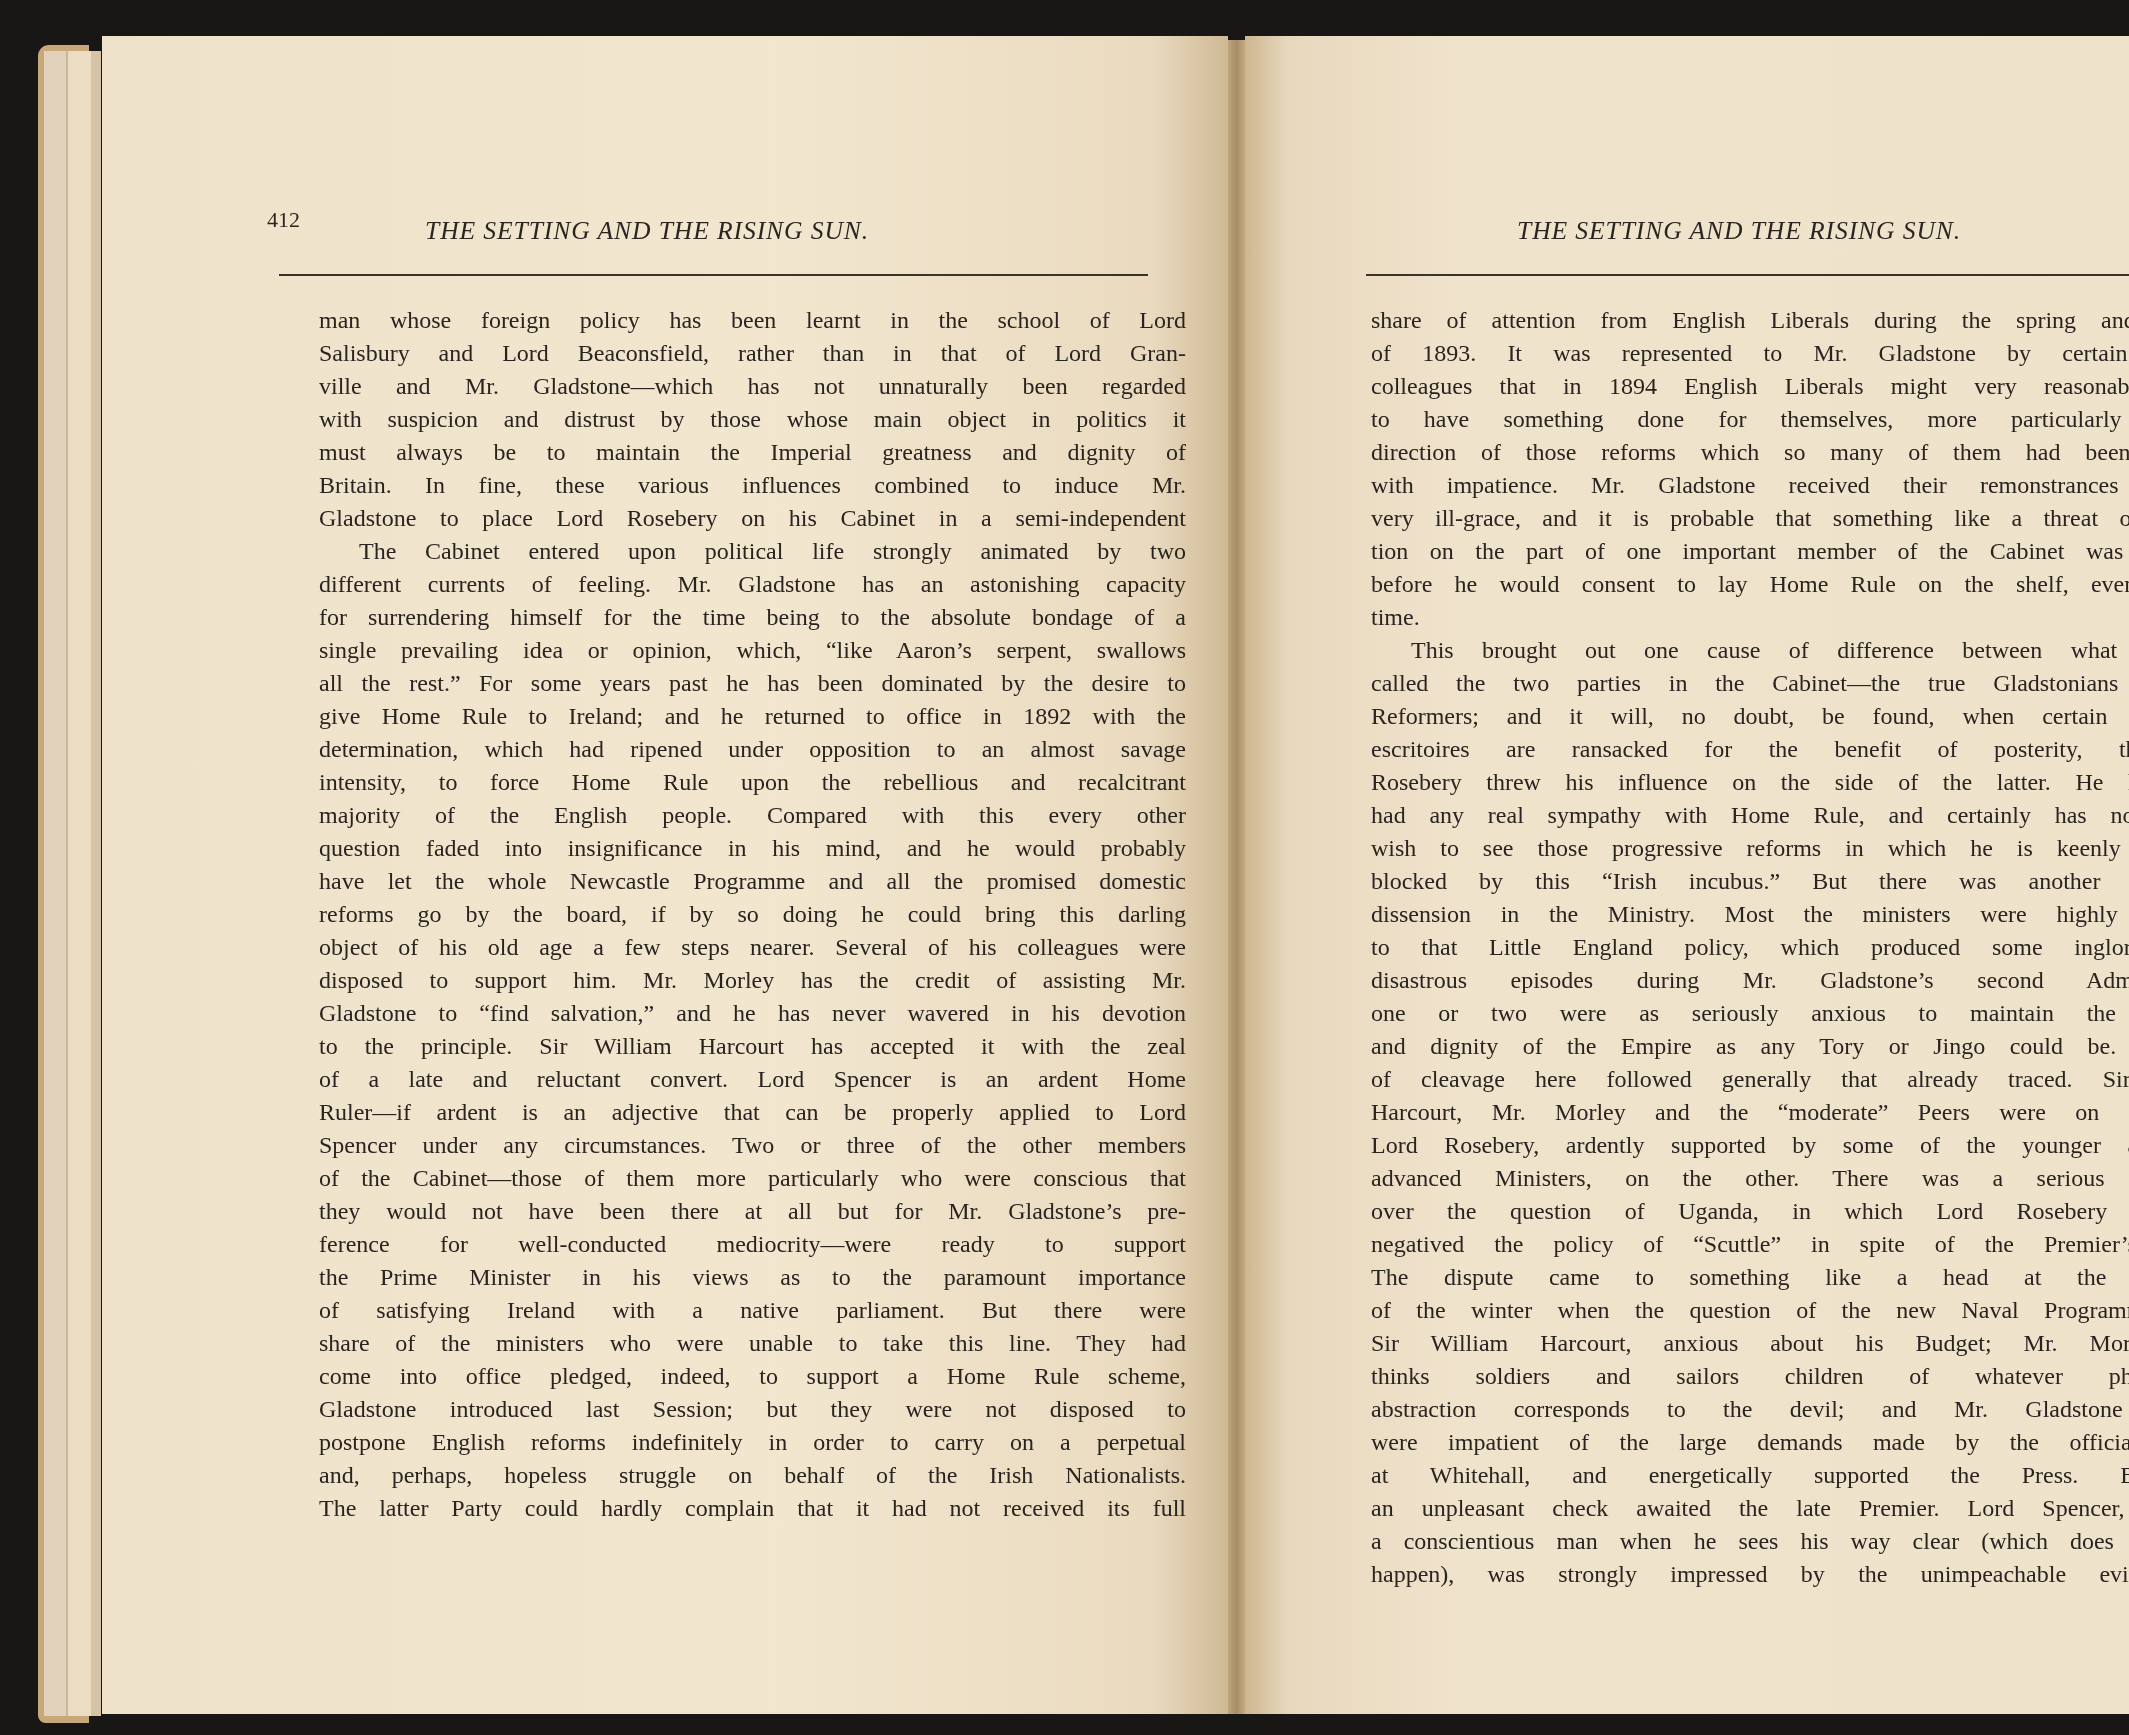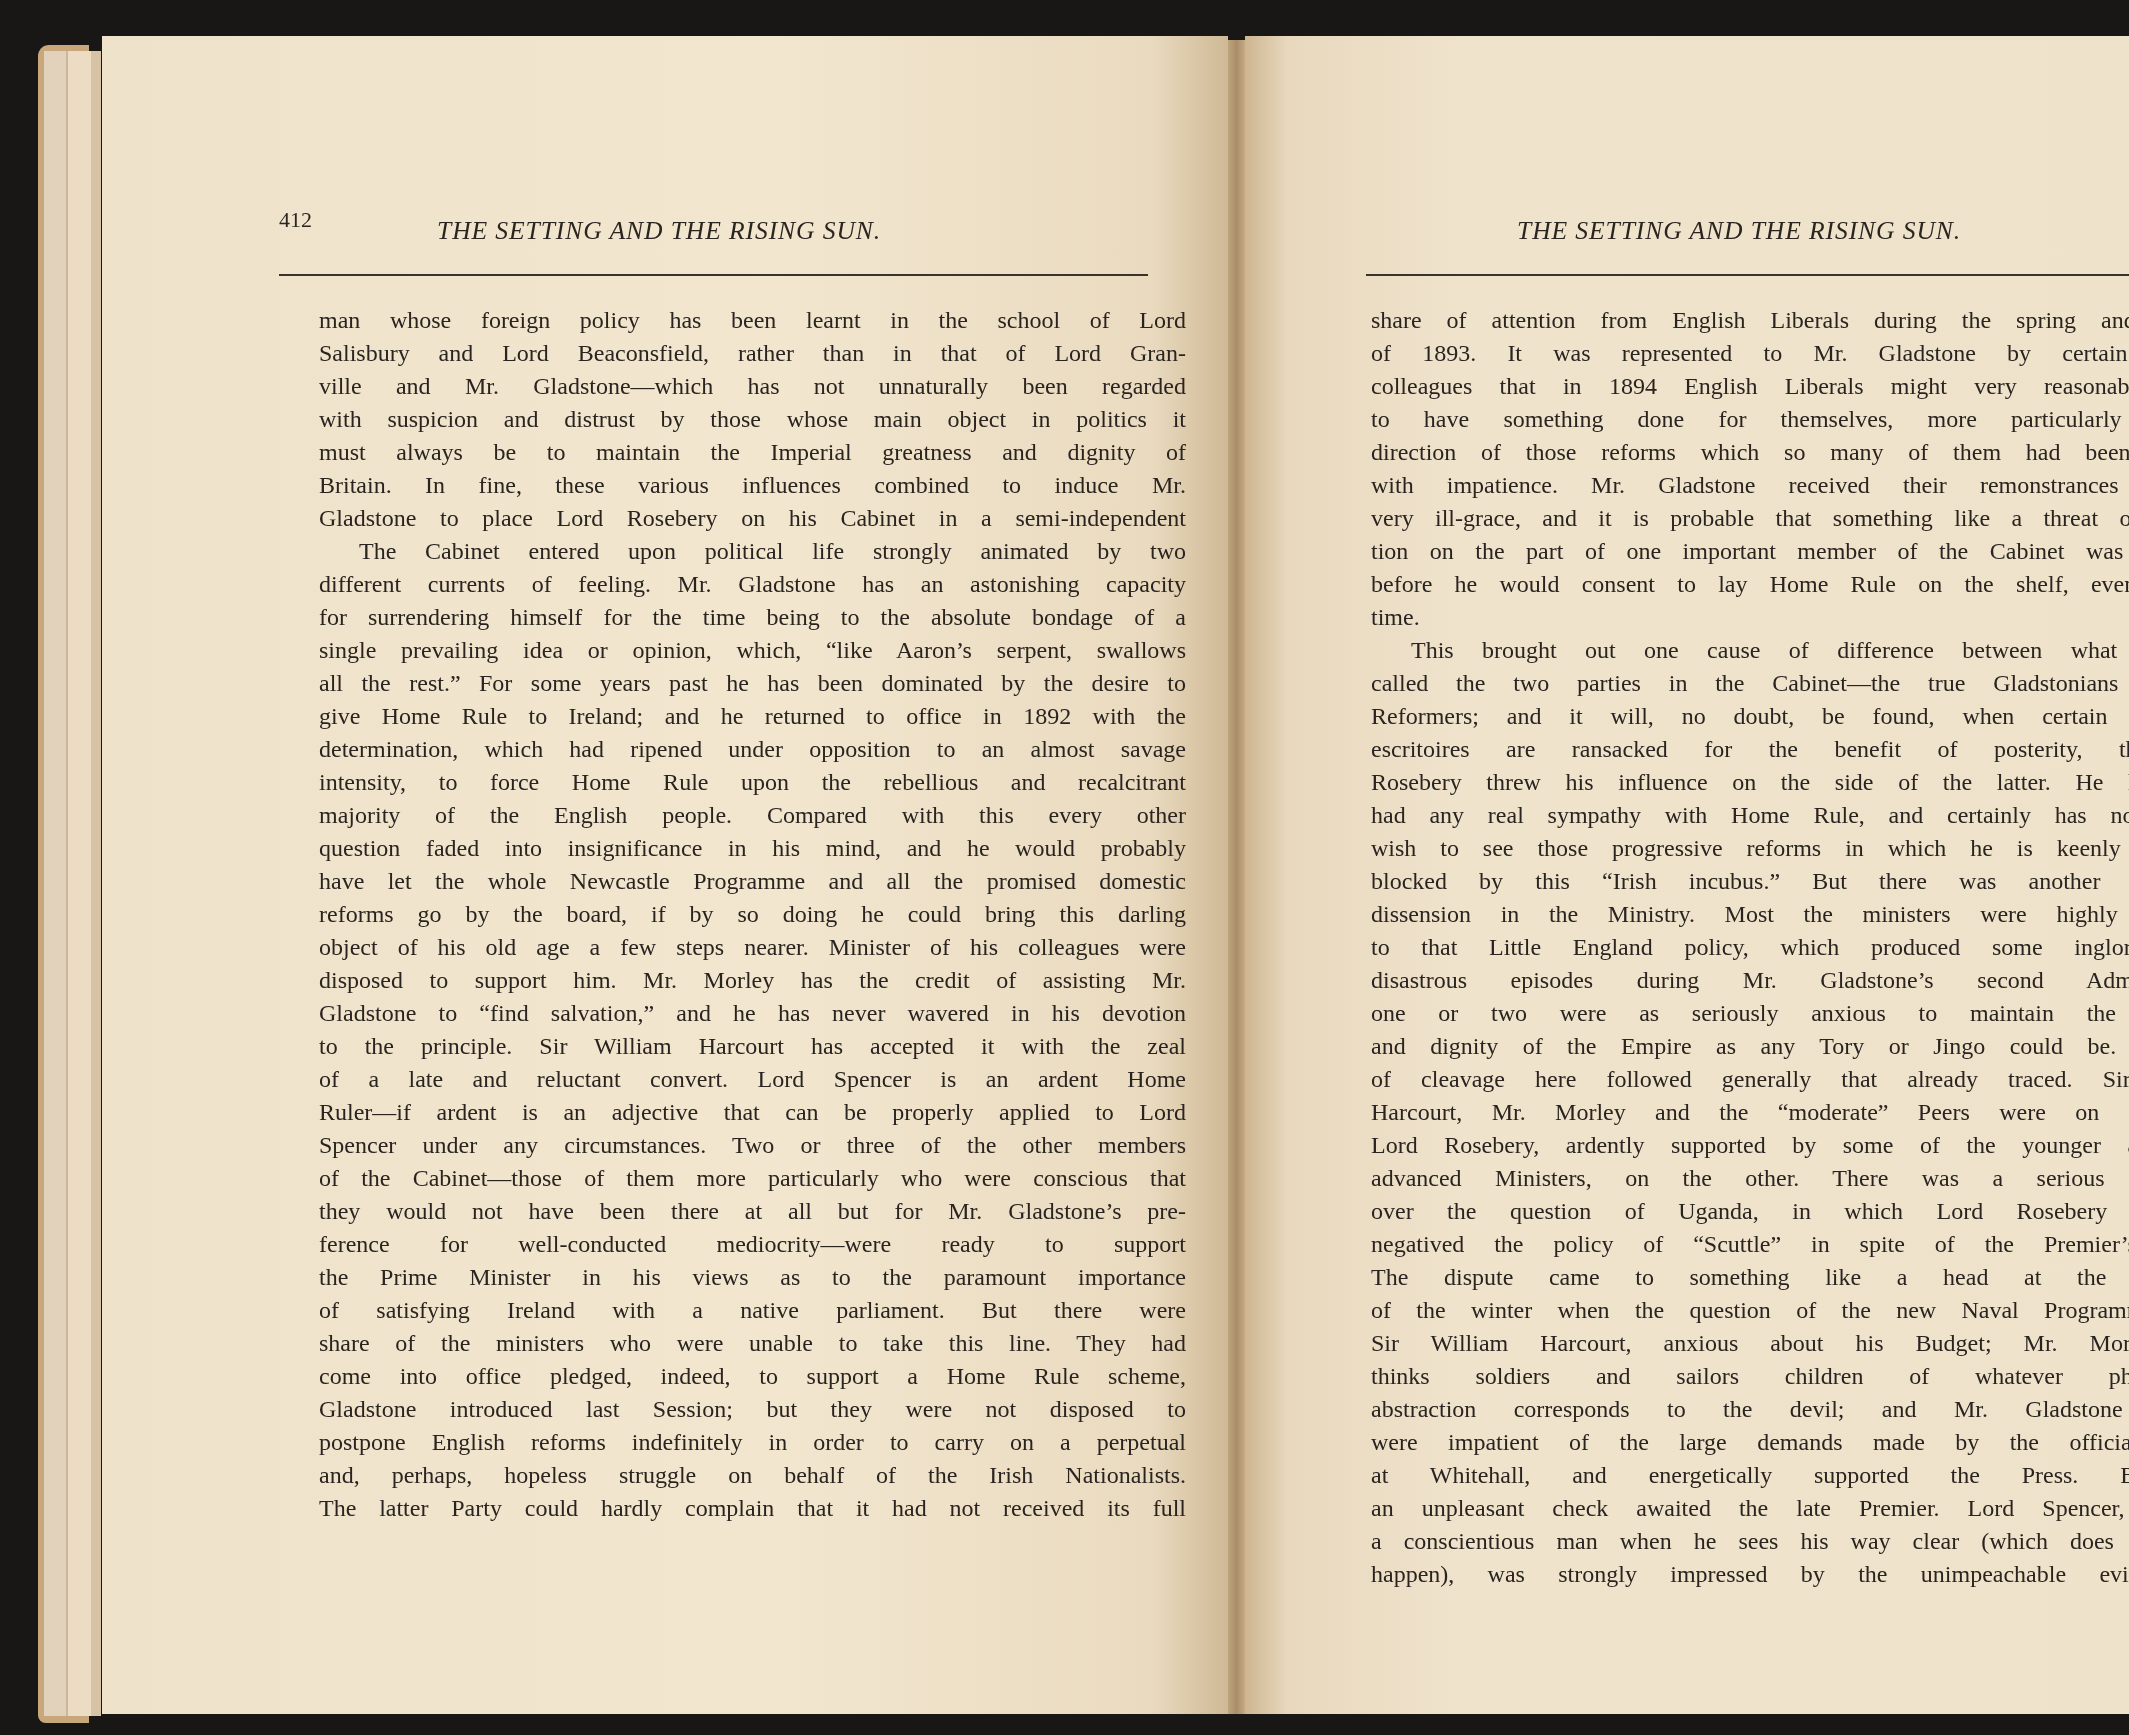--- a/index.html
+++ b/index.html
@@ -47,21 +47,21 @@
   .body .line.indent { padding-left:40px; }
 </style>
 </head>
 <body>
 
 <div class="book">
   <div class="cover-left"></div>
   <div class="edge-strips-left"></div>
 
   <div class="page left">
-    <div class="header" style="left:177px;width:937px;">
+    <div class="header" style="left:165px;width:937px;">
       <span class="num" style="left:0;">412</span>
       <span class="title" style="left:158px;">THE SETTING AND THE RISING SUN.</span>
     </div>
     <div class="rule" style="left:177px;width:869px;"></div>
     <div class="body" id="left-body" style="left:177px;width:867px;margin-left:40px;">
         <span class="line">man whose foreign policy has been learnt in the school of Lord</span>
         <span class="line">Salisbury and Lord Beaconsfield, rather than in that of Lord Gran-</span>
         <span class="line">ville and Mr. Gladstone—which has not unnaturally been regarded</span>
         <span class="line">with suspicion and distrust by those whose main object in politics it</span>
         <span class="line">must always be to maintain the Imperial greatness and dignity of</span>
@@ -72,21 +72,21 @@
         <span class="line">for surrendering himself for the time being to the absolute bondage of a</span>
         <span class="line">single prevailing idea or opinion, which, “like Aaron’s serpent, swallows</span>
         <span class="line">all the rest.” For some years past he has been dominated by the desire to</span>
         <span class="line">give Home Rule to Ireland; and he returned to office in 1892 with the</span>
         <span class="line">determination, which had ripened under opposition to an almost savage</span>
         <span class="line">intensity, to force Home Rule upon the rebellious and recalcitrant</span>
         <span class="line">majority of the English people. Compared with this every other</span>
         <span class="line">question faded into insignificance in his mind, and he would probably</span>
         <span class="line">have let the whole Newcastle Programme and all the promised domestic</span>
         <span class="line">reforms go by the board, if by so doing he could bring this darling</span>
-        <span class="line">object of his old age a few steps nearer. Minister of his colleagues were</span>
+        <span class="line">object of his old age a few steps nearer. Several of his colleagues were</span>
         <span class="line">disposed to support him. Mr. Morley has the credit of assisting Mr.</span>
         <span class="line">Gladstone to “find salvation,” and he has never wavered in his devotion</span>
         <span class="line">to the principle. Sir William Harcourt has accepted it with the zeal</span>
         <span class="line">of a late and reluctant convert. Lord Spencer is an ardent Home</span>
         <span class="line">Ruler—if ardent is an adjective that can be properly applied to Lord</span>
         <span class="line">Spencer under any circumstances. Two or three of the other members</span>
         <span class="line">of the Cabinet—those of them more particularly who were conscious that</span>
         <span class="line">they would not have been there at all but for Mr. Gladstone’s pre-</span>
         <span class="line">ference for well-conducted mediocrity—were ready to support</span>
         <span class="line">the Prime Minister in his views as to the paramount importance</span>

